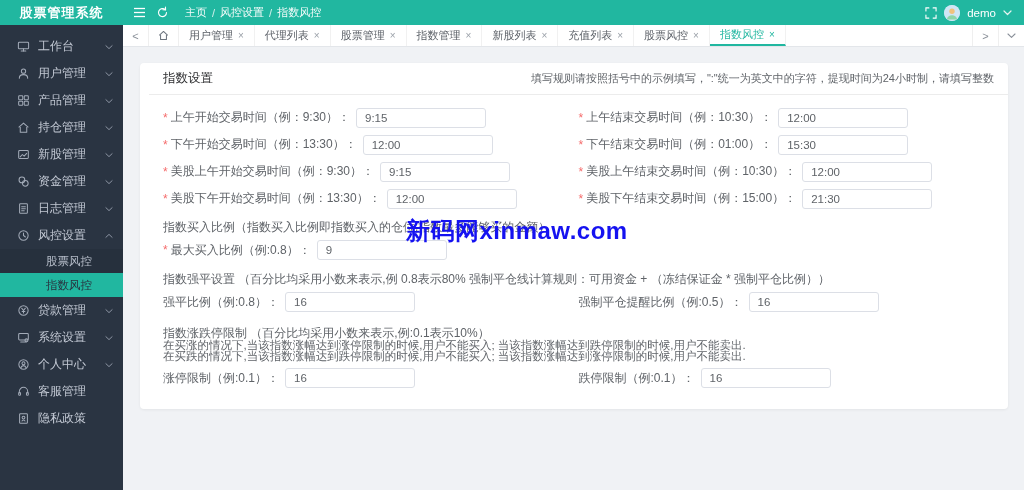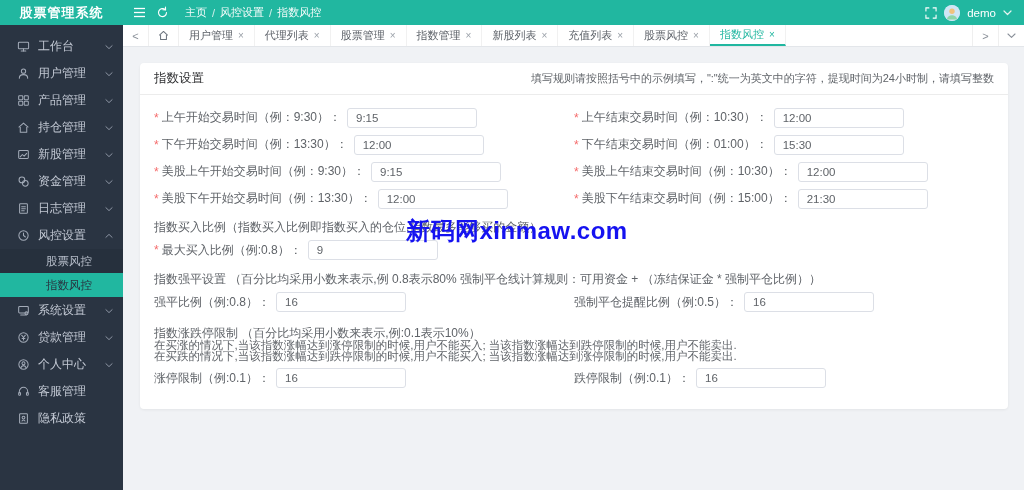--- a/index.html
+++ b/index.html
@@ -36,21 +36,21 @@
   .thome { width:30px; display:flex; align-items:center; justify-content:center; border-right:1px solid #efefef; cursor:pointer; }
   .tab { display:flex; align-items:center; gap:5px; padding:0 10px; font-size:11px; color:#5a5f66;
          border-right:1px solid #f1f1f1; cursor:pointer; white-space:nowrap; }
   .tab .x { font-size:10px; color:#9aa0a8; cursor:pointer; }
   .tab.active { color:#21b7a0; border-bottom:2px solid #21b7a0; background:#fff; }
   .tab.active .x { color:#21b7a0; }
   .tspacer { flex:1; }
 
   
   .content { position:absolute; top:47px; left:123px; width:901px; height:443px; background:#f0f2f5; overflow:hidden; }
-  .card { margin:16px 16px 0 17px; background:#fff; border-radius:4px; box-shadow:0 1px 3px rgba(0,0,0,.06); }
+  .card { margin:16px 16px 0 17px; background:#fff; border-radius:4px; box-shadow:0 1px 3px rgba(0,0,0,.06);padding-left:9px; }
   .card-head { height:32px; display:flex; align-items:center; justify-content:space-between;
                padding:0 14px; border-bottom:1px solid #ececec; }
   .card-title { font-size:12.5px; color:#303133; }
   .card-hint { font-size:11px; color:#5f6368; }
   .card-body { padding:9px 14px 19px; }
   .trow { display:flex; }
   .tcell { width:50%; display:flex; align-items:center; height:27px; }
   .flabel { color:#5f6368; font-size:12px; display:inline-flex; align-items:center; }
   .req { color:#f56c6c; margin-right:3px; }
   .fin { height:20px; width:130px; margin-left:6px; border:1px solid #dcdfe6; border-radius:3px;
@@ -221,38 +221,38 @@
   </div>
   <div class="subitem">
     <span>股票风控</span>
   </div>
   <div class="subitem active">
     <span>指数风控</span>
   </div>
   <div class="sitem">
     <svg class="icn" width="13" height="13" viewBox="0 0 14 14">
         <g fill="none" stroke="#a3abb8" stroke-width="1.1" stroke-linecap="round">
+          <circle cx="7" cy="7" r="5"></circle>
+          <path d="M5 4.5 L7 7 L9 4.5 M7 7 V9.8 M5.5 8 h3"></path>
+        </g>
+      </svg>
+    <span>贷款管理</span>
+    <svg class="chev" width="8" height="8" viewBox="0 0 9 9">
+        <polyline points="1,3 4.5,6.3 8,3" fill="none" stroke="#8f98a6" stroke-width="1.1" stroke-linecap="round" stroke-linejoin="round"></polyline>
+      </svg>
+  </div>
+  <div class="sitem">
+    <svg class="icn" width="13" height="13" viewBox="0 0 14 14">
+        <g fill="none" stroke="#a3abb8" stroke-width="1.1" stroke-linecap="round">
           <rect x="1.8" y="2.8" width="10.4" height="6.8" rx="1"></rect>
           <line x1="4" y1="11.8" x2="10" y2="11.8"></line>
           <circle cx="10.2" cy="10" r="1.6"></circle>
         </g>
       </svg>
     <span>系统设置</span>
-    <svg class="chev" width="8" height="8" viewBox="0 0 9 9">
-        <polyline points="1,3 4.5,6.3 8,3" fill="none" stroke="#8f98a6" stroke-width="1.1" stroke-linecap="round" stroke-linejoin="round"></polyline>
-      </svg>
-  </div>
-  <div class="sitem">
-    <svg class="icn" width="13" height="13" viewBox="0 0 14 14">
-        <g fill="none" stroke="#a3abb8" stroke-width="1.1" stroke-linecap="round">
-          <circle cx="7" cy="7" r="5"></circle>
-          <path d="M5 4.5 L7 7 L9 4.5 M7 7 V9.8 M5.5 8 h3"></path>
-        </g>
-      </svg>
-    <span>贷款管理</span>
     <svg class="chev" width="8" height="8" viewBox="0 0 9 9">
         <polyline points="1,3 4.5,6.3 8,3" fill="none" stroke="#8f98a6" stroke-width="1.1" stroke-linecap="round" stroke-linejoin="round"></polyline>
       </svg>
   </div>
   <div class="sitem">
     <svg class="icn" width="13" height="13" viewBox="0 0 14 14">
         <g fill="none" stroke="#a3abb8" stroke-width="1.1" stroke-linecap="round">
           <circle cx="7" cy="7" r="5"></circle>
           <circle cx="7" cy="5.7" r="1.6"></circle>
           <path d="M4.2 10.5 c0.5-1.7 1.6-2.3 2.8-2.3 s2.3 0.6 2.8 2.3"></path>

